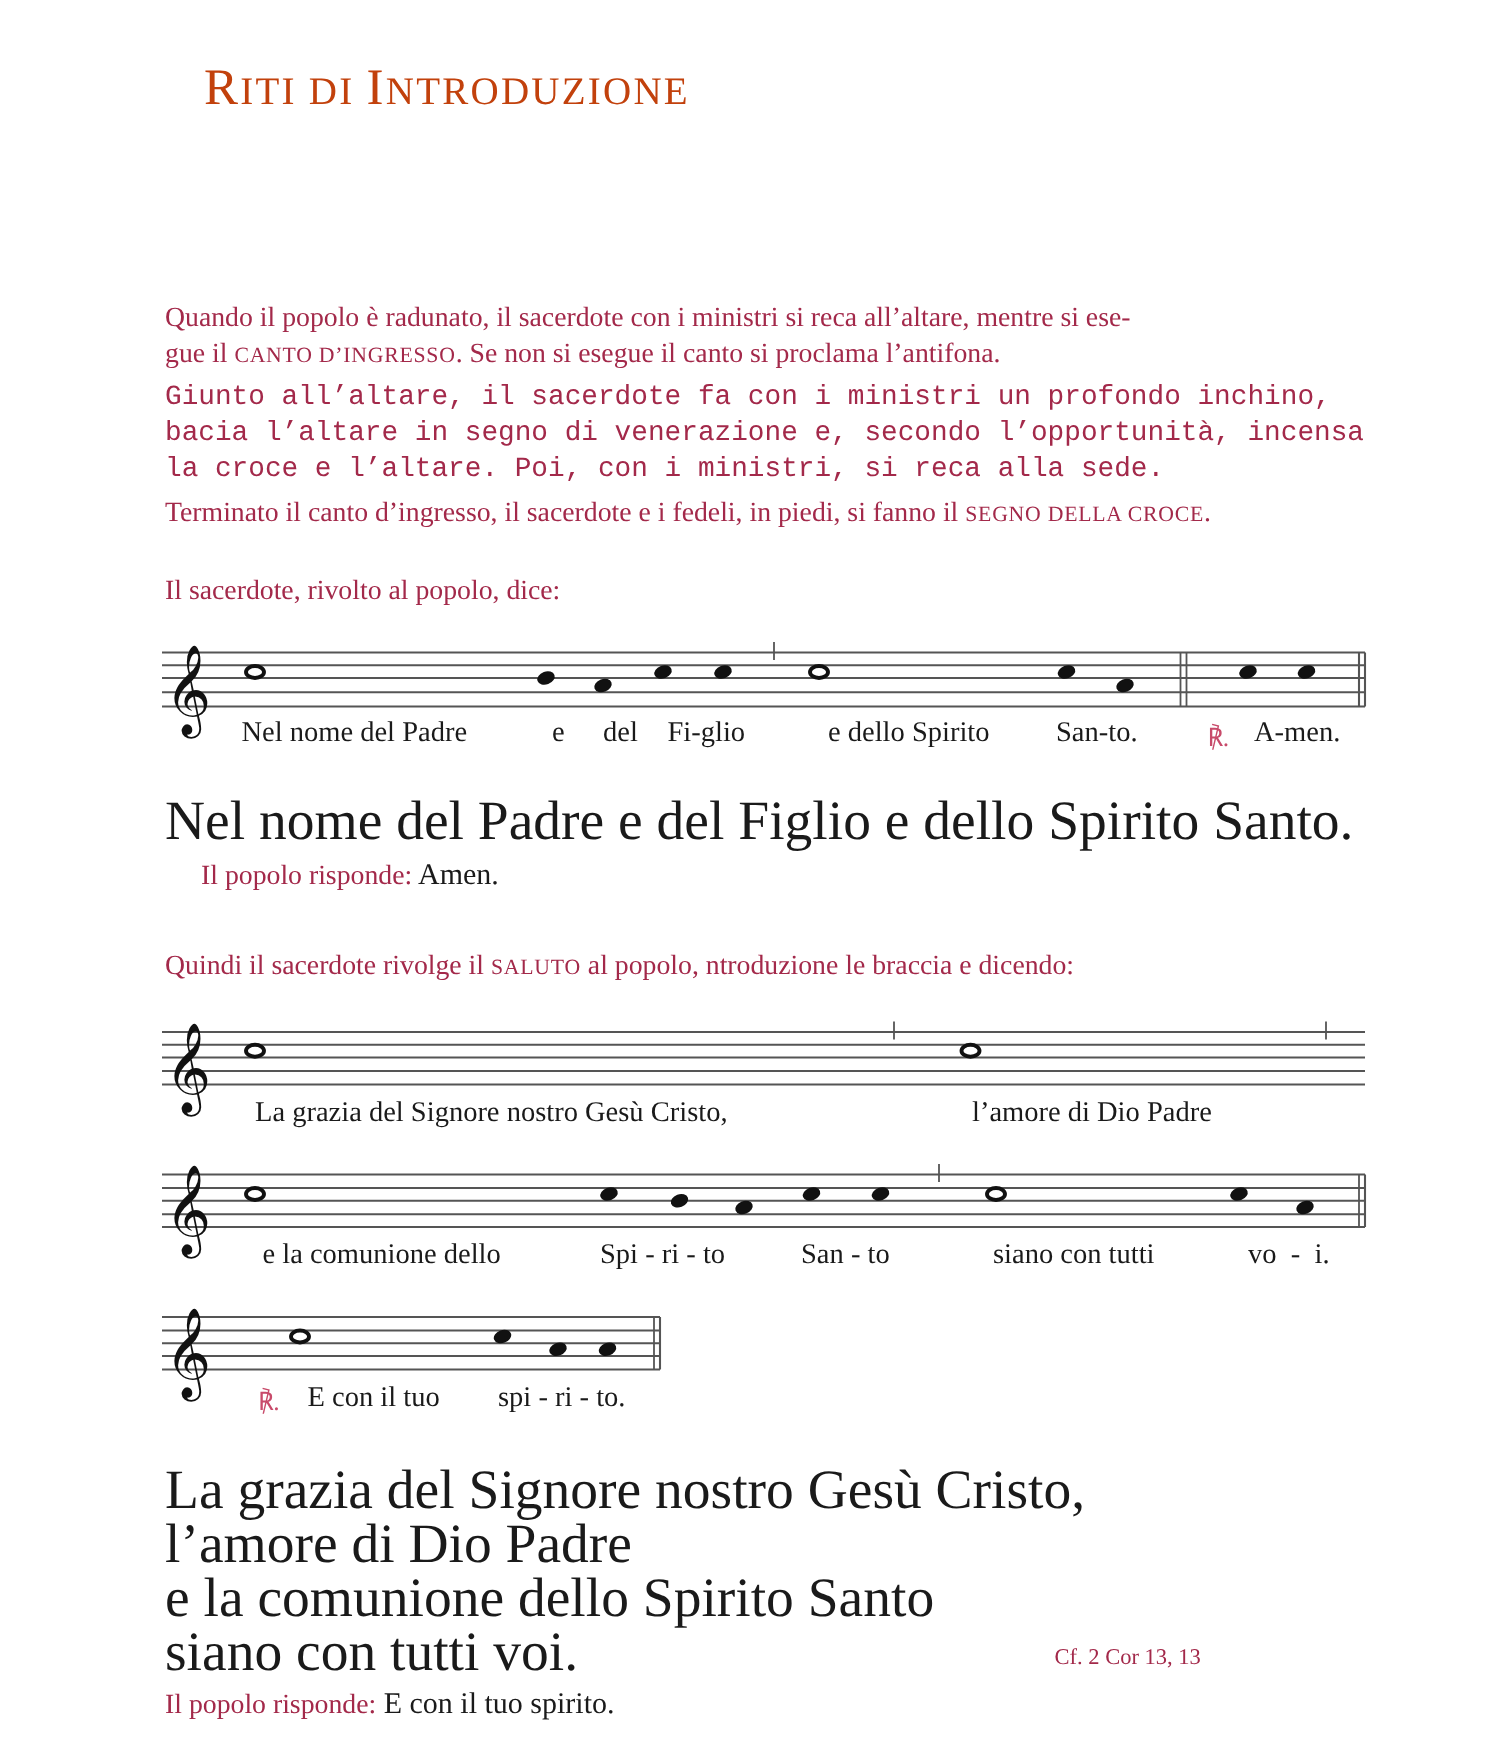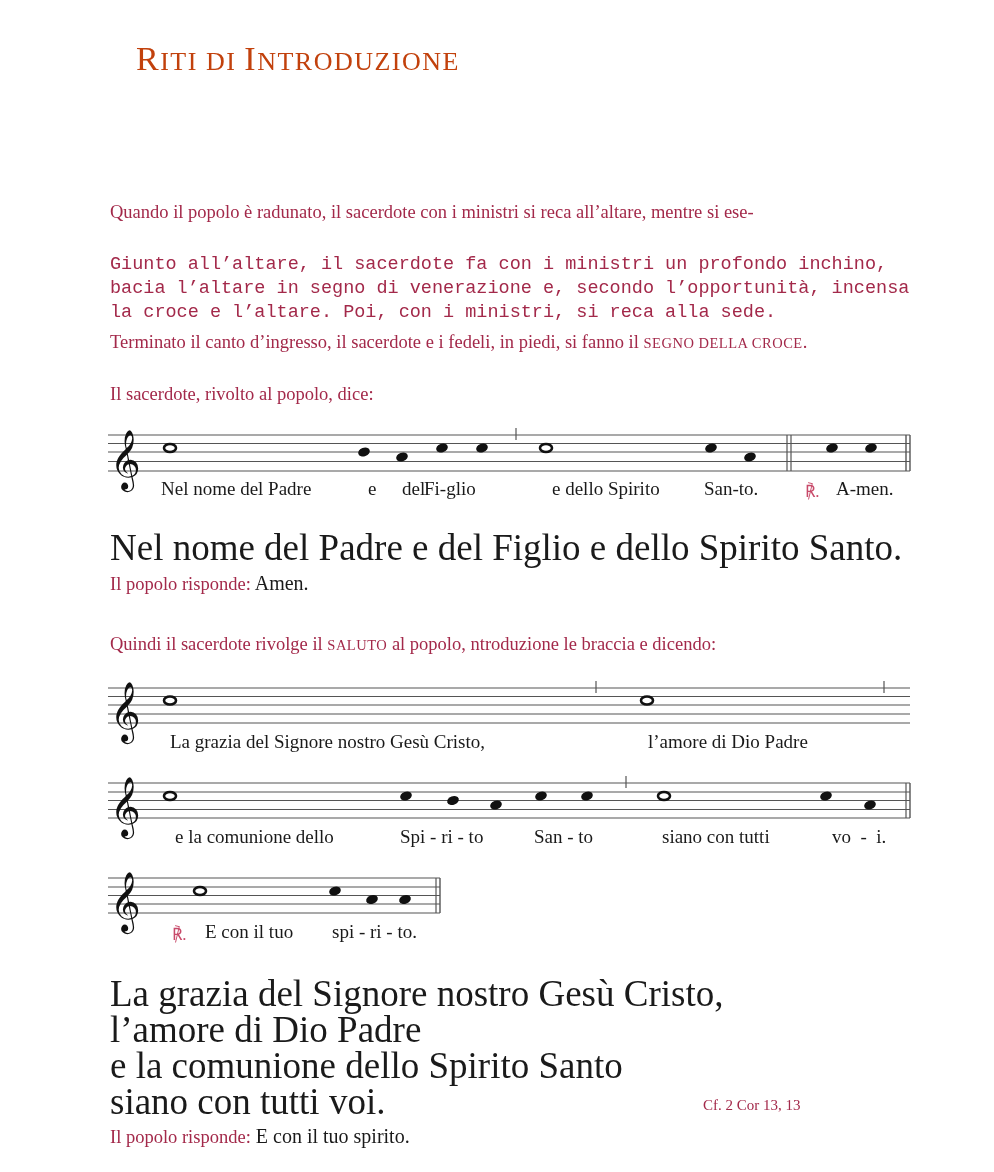--- a/index.html
+++ b/index.html
@@ -20,20 +20,21 @@
   .cite { color: #a3294a; font-size: 15px; }
   svg.staff { position: absolute; overflow: visible; }
 </style>
 </head>
 <body>
 
 <div class="abs title"><span>R</span><span class="sc" style="text-transform:uppercase">iti di </span><span>I</span><span class="sc" style="text-transform:uppercase">ntroduzione</span></div>
 
 <div class="para rubric" style="top:200px;">
   <div>Quando il popolo è radunato, il sacerdote con i ministri si reca all’altare, mentre si ese-</div>
+  <div><span>gue il </span><span class="sc" style="text-transform:uppercase">Canto d’ingresso</span><span>. Se non si esegue il canto si proclama l’antifona.</span></div>
 </div>
 <div class="para rubric" style="top:253px;font-family:Liberation Mono, monospace;">Giunto all’altare, il sacerdote fa con i ministri un profondo inchino, bacia l’altare in segno di venerazione e, secondo l’opportunità, incensa la croce e l’altare. Poi, con i ministri, si reca alla sede.</div>
 <div class="para rubric" style="top:330px;"><span>Terminato il canto d’ingresso, il sacerdote e i fedeli, in piedi, si fanno il </span><span class="sc" style="text-transform:uppercase">Segno della Croce</span><span>.</span></div>
 <div class="para rubric" style="top:382px;">Il sacerdote, rivolto al popolo, dice:</div>
 
 <svg class="staff" width="994" height="1172" style="left:0;top:0;">
   <g stroke="#555" stroke-width="1.2">
     <line x1="108" y1="435" x2="910" y2="435"></line>
       <line x1="108" y1="443.5" x2="910" y2="443.5"></line>
     <line x1="108" y1="452" x2="910" y2="452"></line>
@@ -55,28 +56,28 @@
     <ellipse cx="546" cy="448" rx="6" ry="4" fill="none" stroke="#111" stroke-width="2.6"></ellipse>
     <ellipse cx="711" cy="448" rx="6" ry="4.3" transform="rotate(-20 711 448)"></ellipse>
     <ellipse cx="750" cy="457" rx="6" ry="4.3" transform="rotate(-20 750 457)"></ellipse>
     <ellipse cx="832" cy="448" rx="6" ry="4.3" transform="rotate(-20 832 448)"></ellipse>
     <ellipse cx="871" cy="448" rx="6" ry="4.3" transform="rotate(-20 871 448)"></ellipse>
   </g>
 </svg>
 <div class="lyric" style="left:149px;top:478px;">Nel nome del Padre</div>
 <div class="lyric" style="left:356px;top:478px;">e</div>
 <div class="lyric" style="left:390px;top:478px;">del</div>
-<div class="lyric" style="left:412px;top:478px;font-family:Liberation Serif, serif;">Fi-glio</div>
+<div class="lyric" style="left:433px;top:478px;font-family:Liberation Serif, serif;">Fi-glio</div>
 <div class="lyric" style="left:540px;top:478px;">e dello Spirito</div>
 <div class="lyric" style="left:692px;top:478px;">San-to.</div>
 <div class="lyric" style="left:793px;top:479px;"><span class="rsym">℟.</span></div>
 <div class="lyric" style="left:824px;top:478px;">A-men.</div>
 
 <div class="para big" style="top:530px;">Nel nome del Padre e del Figlio e dello Spirito Santo.</div>
-<div class="para resp-line" style="top:572px;"><span class="red">Il popolo risponde:</span><span class="black"> Amen.</span></div>
+<div class="para resp-line" style="top:572px;margin-left:24px;"><span class="red">Il popolo risponde:</span><span class="black"> Amen.</span></div>
 
 <div class="para rubric" style="top:632px;"><span>Quindi il sacerdote rivolge il </span><span class="sc" style="text-transform:uppercase">Saluto</span><span> al popolo, ntroduzione le braccia e dicendo:</span></div>
 
 <svg class="staff" width="994" height="1172" style="left:0;top:0;">
   <g stroke="#555" stroke-width="1.2">
     <line x1="108" y1="688" x2="910" y2="688"></line>
       <line x1="108" y1="696.5" x2="910" y2="696.5"></line>
     <line x1="108" y1="705" x2="910" y2="705"></line>
       <line x1="108" y1="714" x2="910" y2="714"></line>
     <line x1="108" y1="723" x2="910" y2="723"></line>

